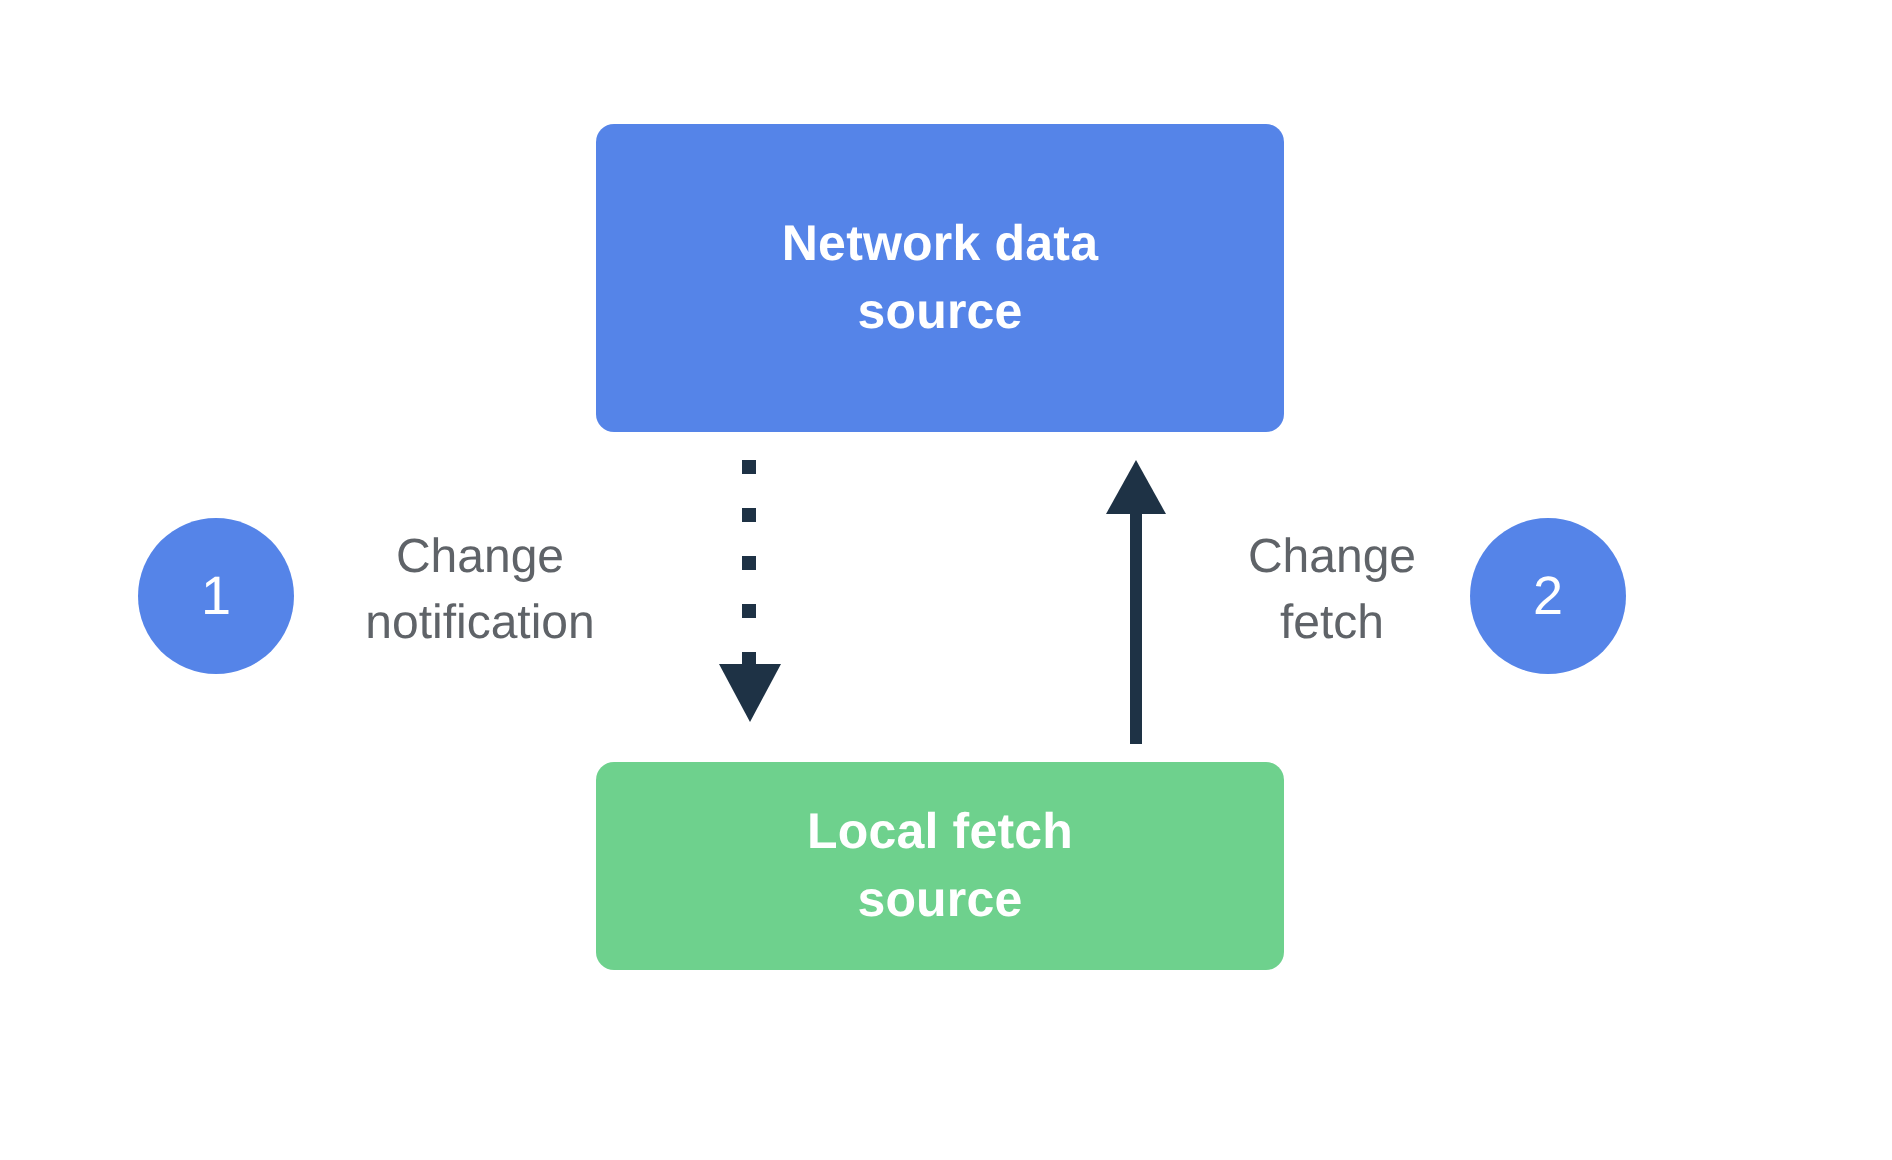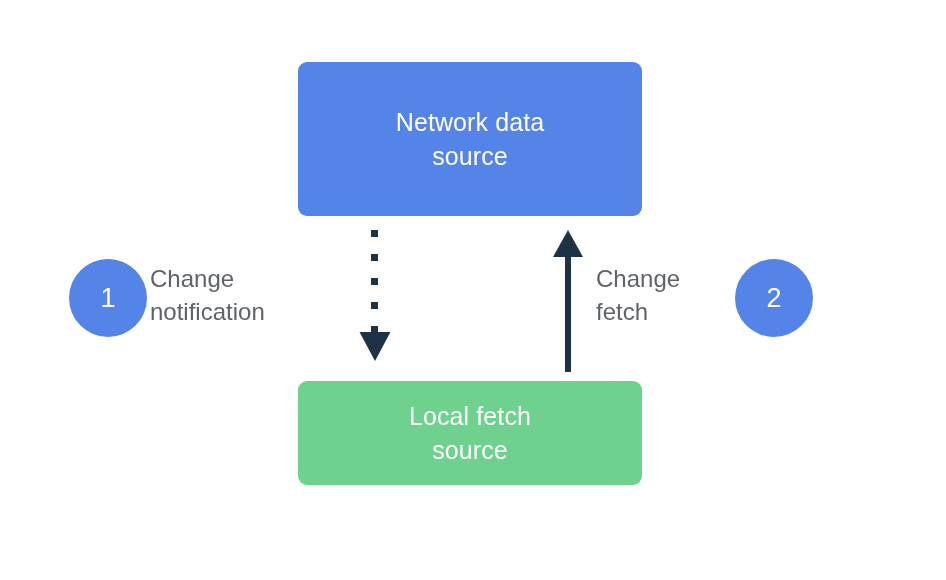--- a/index.html
+++ b/index.html
@@ -24,21 +24,21 @@
     box-sizing: border-box;
     border-radius: 9px;
     display: flex;
     align-items: center;
     justify-content: center;
     text-align: center;
     color: #ffffff;
     font-size: 25px;
     line-height: 1.36;
     letter-spacing: 0.1px;
-    font-weight: 400;
+    font-weight: 700;
     white-space: pre-line;
     user-select: none;
   }
   #node-network {
     left: 298px;
     top: 62px;
     width: 344px;
     height: 154px;
     background: #5584e8;
   }
@@ -67,21 +67,21 @@
   }
   #badge-1 { left: 69px;  top: 259px; }
   #badge-2 { left: 735px; top: 259px; }
 
   
   .edge-label {
     position: absolute;
     color: #5f6368;
     font-size: 24px;
     line-height: 1.38;
-    text-align: left;
+    text-align: center;
     white-space: pre-line;
     user-select: none;
   }
   #label-change-notification {
     left: 150px;
     top: 262px;
     width: 180px;
   }
   #label-change-fetch {
     left: 596px;

